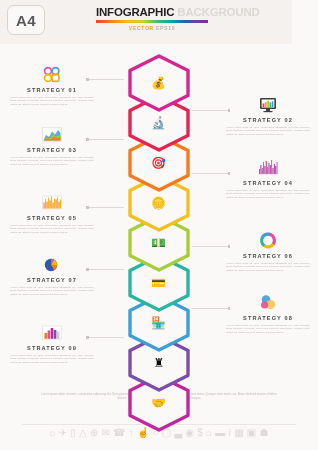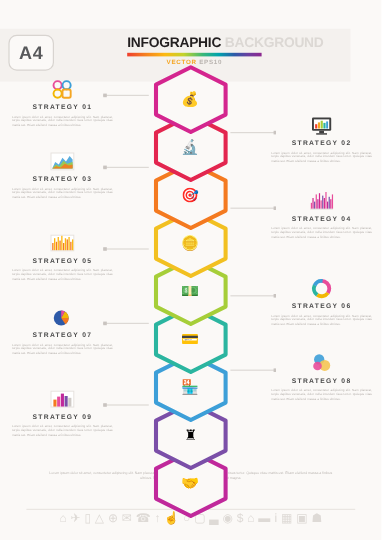--- a/index.html
+++ b/index.html
@@ -6,28 +6,28 @@
   html,body { width:318px; height:450px; }
   body {
     font-family:"Liberation Sans", sans-serif;
     background:#ffffff;
     position:relative;
     overflow:hidden;
   }
   .page { position:absolute; inset:0; background:#fbf9f7; }
 
   
-  .header { position:absolute; top:0; left:0; width:292px; height:44px; background:#f4f1ee;margin-top:24px; }
+  .header { position:absolute; top:0; left:0; width:292px; height:44px; background:#f4f1ee; }
   .a4-badge {
     position:absolute; left:7px; top:5px; width:38px; height:30px;
     border:1.4px solid #d8d4d0; border-radius:7px; background:#fbf9f7;
     display:flex; align-items:center; justify-content:center;
     font-size:15px; font-weight:bold; color:#58595b; letter-spacing:.5px;
   }
-  .banner { position:absolute; left:106px; top:6px; width:112px; }
+  .banner { position:absolute; left:96px; top:6px; width:112px; }
   .banner-title { font-size:11.5px; font-weight:bold; letter-spacing:-.2px; line-height:13px; white-space:nowrap; }
   .bt-a { color:#231f20; }
   .bt-b { color:#dcd8d4; margin-left:3px; }
   .rainbow {
     height:3px; width:112px; margin-top:1px;
     background:linear-gradient(to right,
       #ef3e2e 0%, #f58220 14%, #fdb913 28%, #c3d32c 42%,
       #3cb878 56%, #00a3ad 68%, #2e5aa8 80%, #6b3fa0 90%, #8e288f 100%);
   }
   .banner-sub { text-align:center; margin-top:2px; font-size:5.2px; font-weight:bold; letter-spacing:.6px; }

